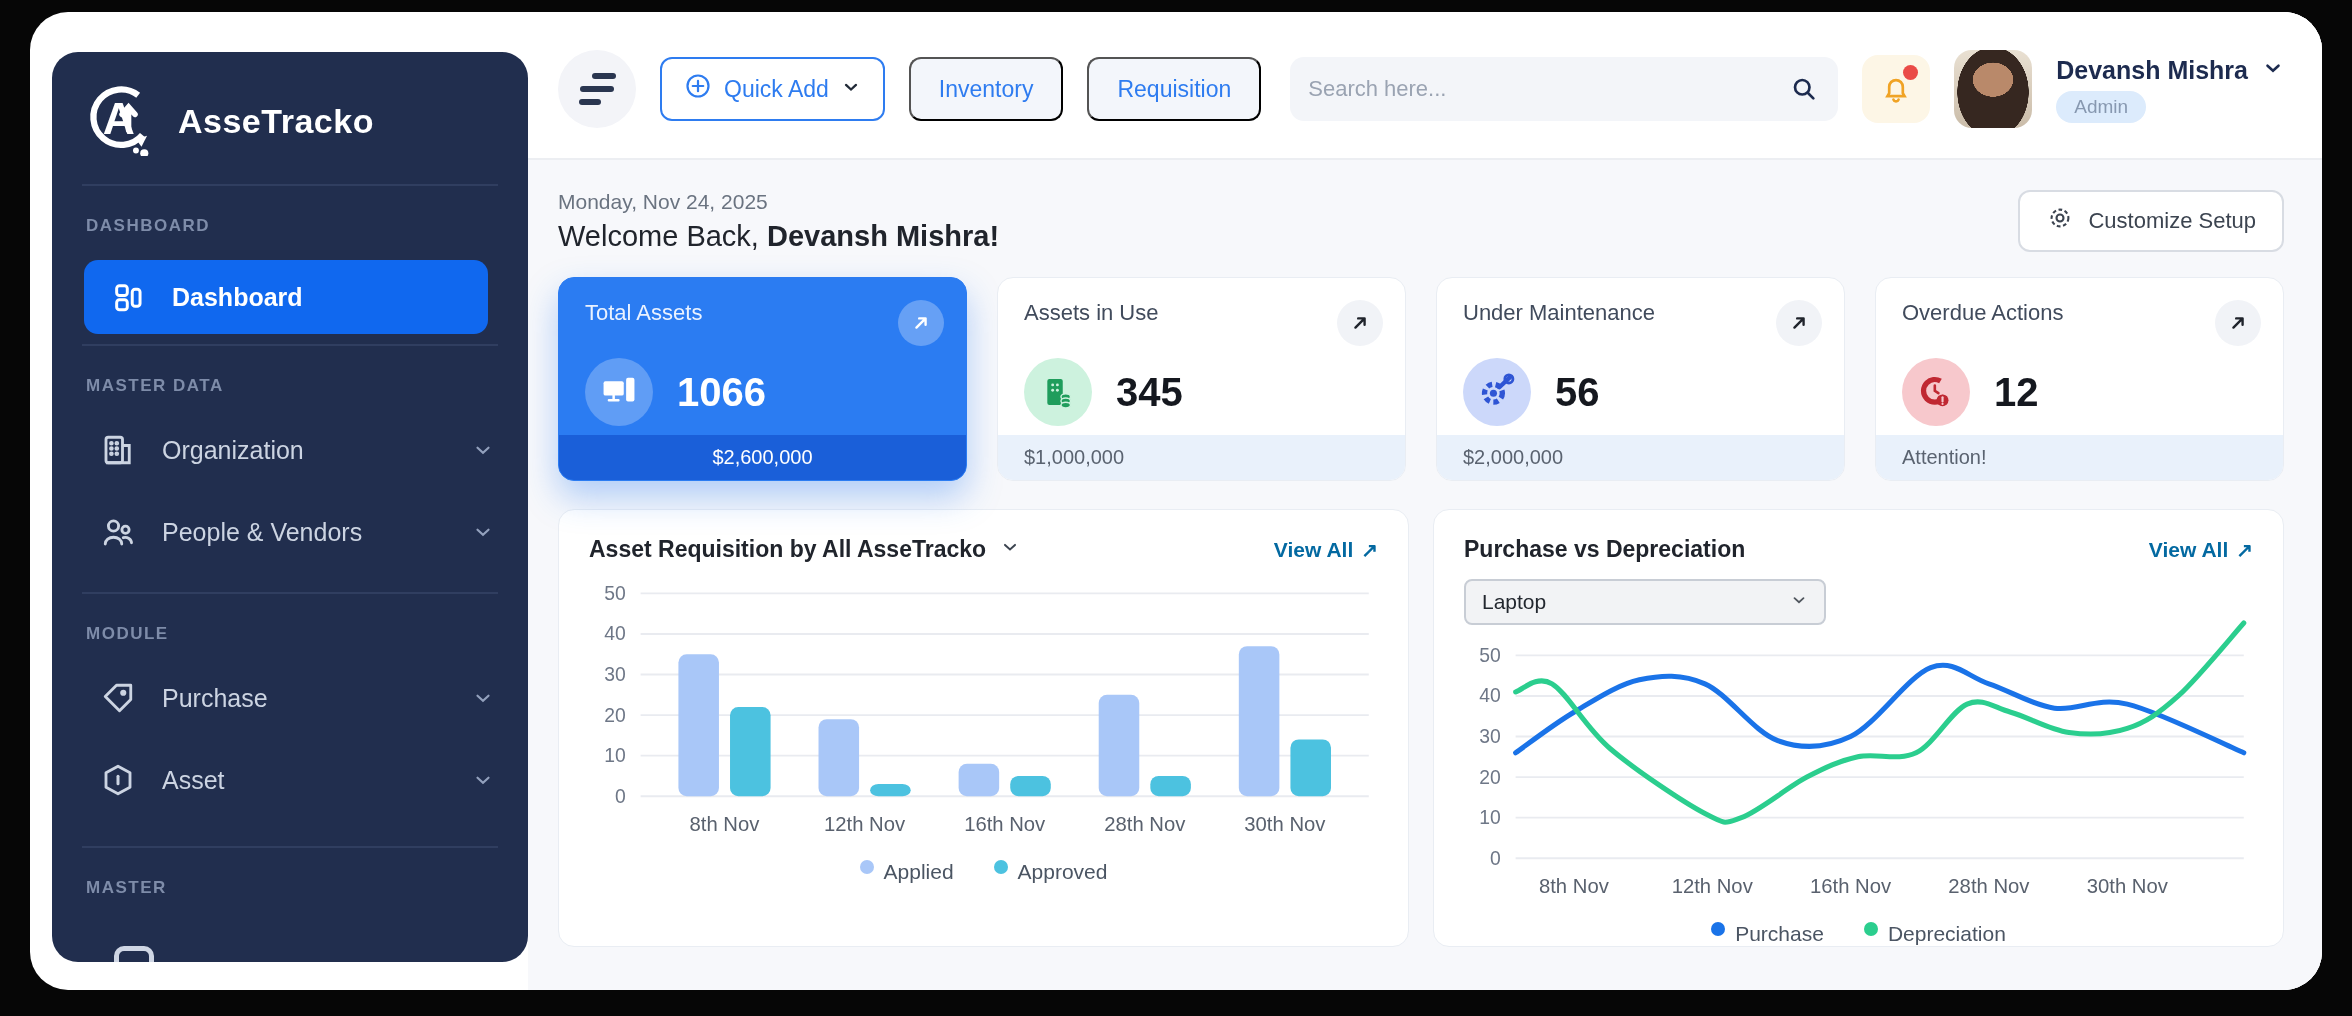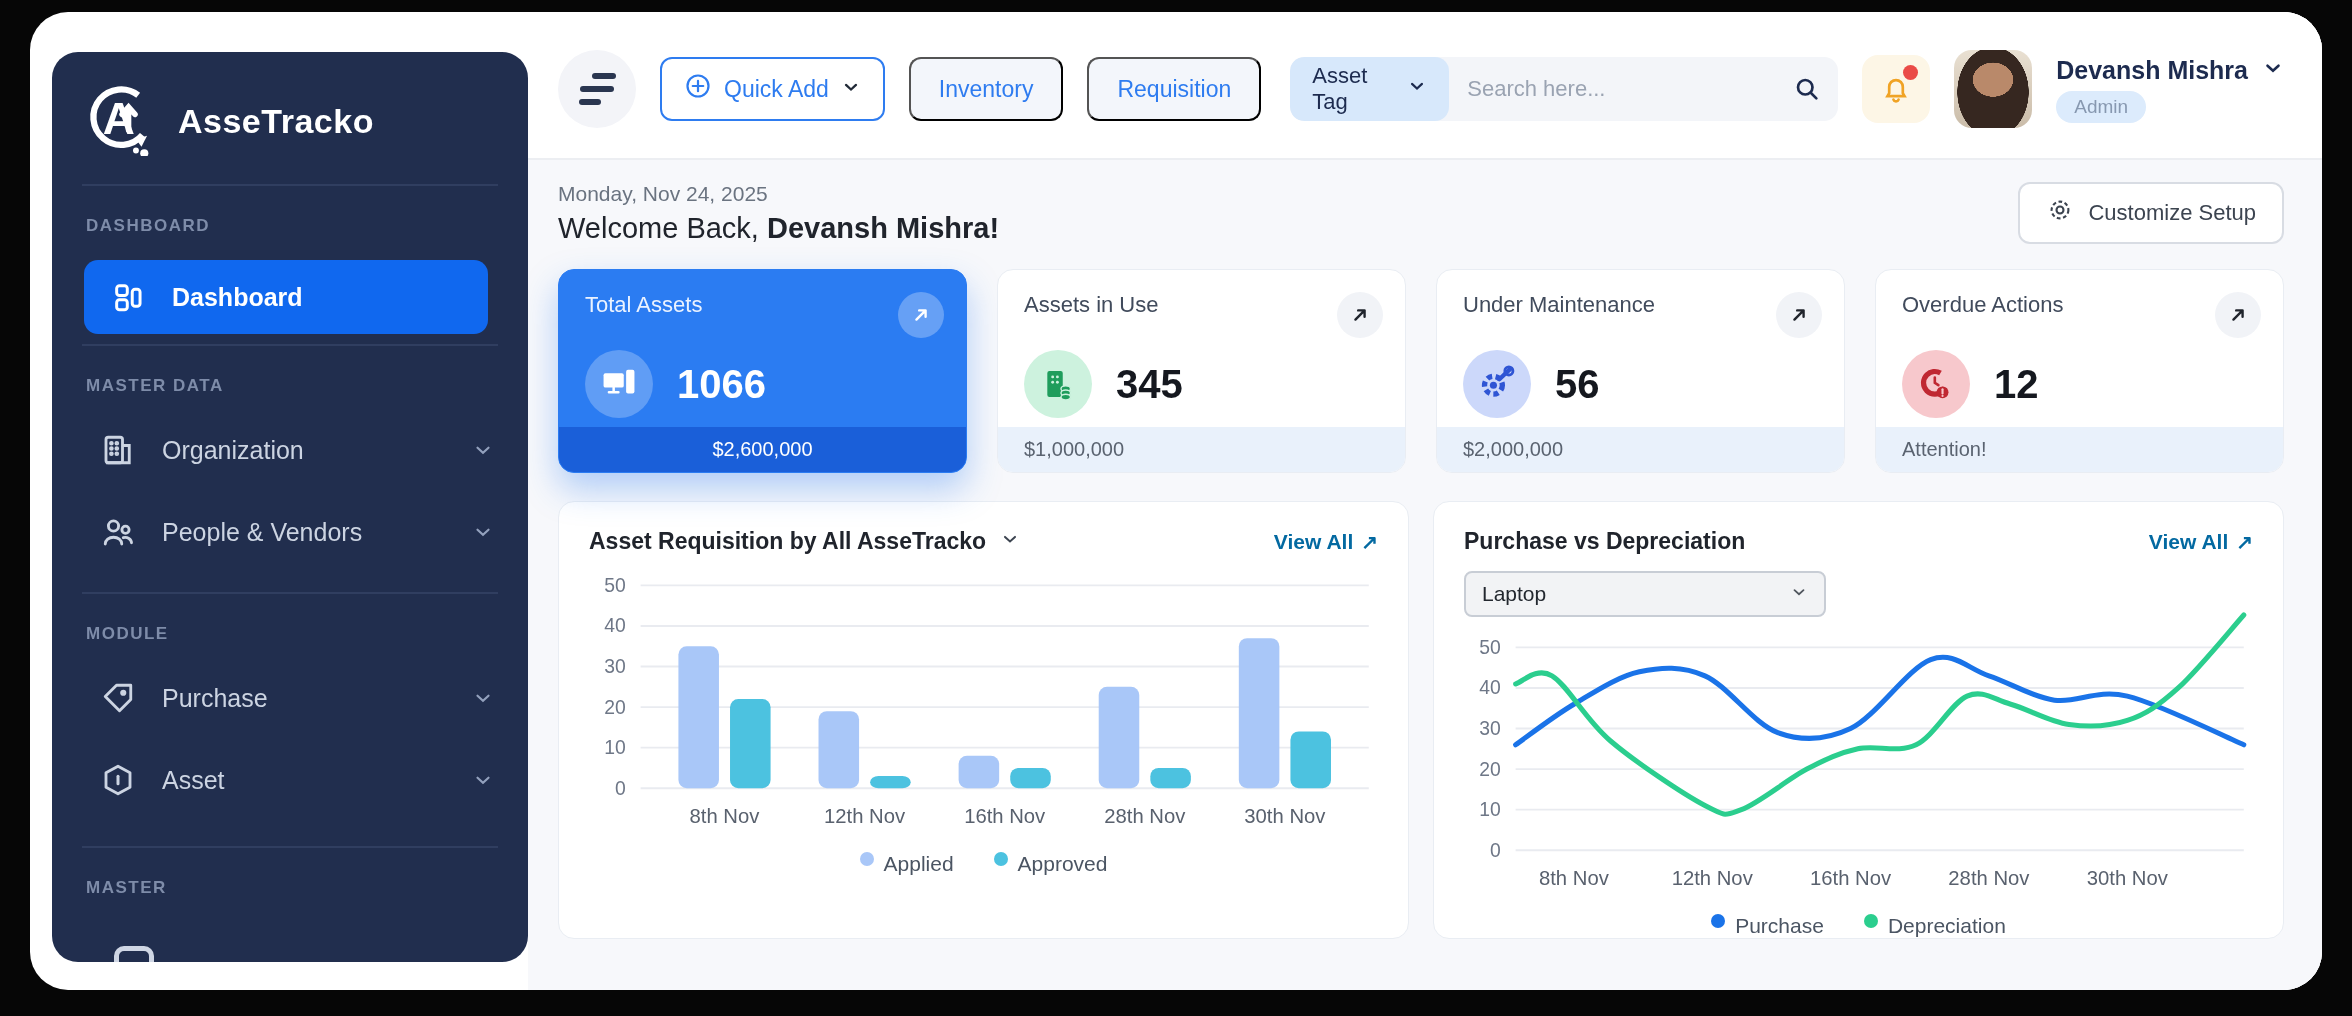--- a/index.html
+++ b/index.html
@@ -64,21 +64,21 @@
               radial-gradient(ellipse 20% 9% at 50% 47%, #2c221c 99%, transparent 100%),
               radial-gradient(ellipse 46% 58% at 50% 54%, #362720 99%, transparent 100%),
               linear-gradient(180deg,#e9e0d2 0%,#cabca9 100%); }
   .user-block { display:flex; flex-direction:column; gap:6px; }
   .user-name-row { display:flex; align-items:center; gap:14px; color:#1d2b4f; font-size:25px; font-weight:700; cursor:pointer; }
   .role-badge { align-self:flex-start; background:#dcebfc; color:#8798b0; font-size:19px;
                 padding:5px 18px; border-radius:999px; }
 
   .content { flex:1; background:#f7f8fb; padding:22px 38px 0 30px; overflow:hidden; }
 
-  .welcome-row { display:flex; align-items:flex-start; justify-content:space-between; }
+  .welcome-row { display:flex; align-items:flex-start; justify-content:space-between;margin-top:8px; }
   .date-text { font-size:21px; color:#6a7380; }
   .welcome-title { font-size:29px; color:#20242c; margin-top:6px; }
   .welcome-title b { font-weight:800; }
   .customize-btn { display:flex; align-items:center; gap:14px; height:62px; padding:0 26px;
                    background:#ffffff; border:2px solid #d8dce3; border-radius:12px; font-size:22px;
                    color:#3c4450; font-weight:500; cursor:pointer; }
 
   
   .cards-row { display:grid; grid-template-columns:repeat(4,1fr); gap:30px; margin-top:24px; }
   .stat-card { position:relative; height:204px; background:#ffffff; border:1.5px solid #e9edf3;
@@ -251,28 +251,20 @@
             <svg width="20" height="20" viewBox="0 0 24 24" fill="none" stroke="#222b38" stroke-width="2.8" stroke-linecap="round">
                 <path d="M6 9.5 L12 15 L18 9.5"></path>
               </svg>
           </span>
         </button>
 
         <button class="flat-btn">Inventory</button>
         <button class="flat-btn">Requisition</button>
 
         <div class="search-wrap">
-          <div class="search-chip">
-            <span>Asset Tag</span>
-            <span>
-              <svg width="20" height="20" viewBox="0 0 24 24" fill="none" stroke="#1d2b4f" stroke-width="2.6" stroke-linecap="round">
-                  <path d="M6 9.5 L12 15 L18 9.5"></path>
-                </svg>
-            </span>
-          </div>
           <input class="search-input" placeholder="Search here..." style="">
           <span class="search-ic">
             <svg width="28" height="28" viewBox="0 0 24 24" fill="none" stroke="#1d2b4f" stroke-width="2.3" stroke-linecap="round">
               <circle cx="10.5" cy="10.5" r="6.2"></circle>
                 <path d="M15.2 15.2 L20 20"></path>
             </svg>
           </span>
         </div>
 
         <div class="bell-chip">

